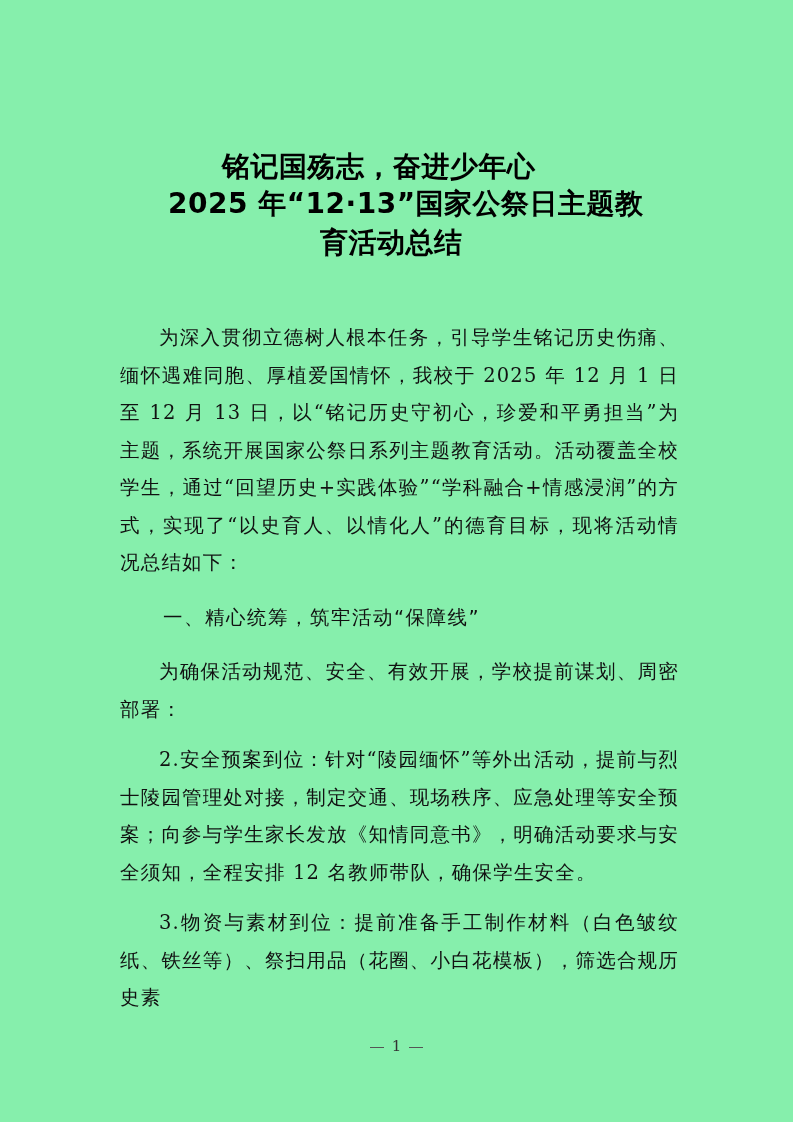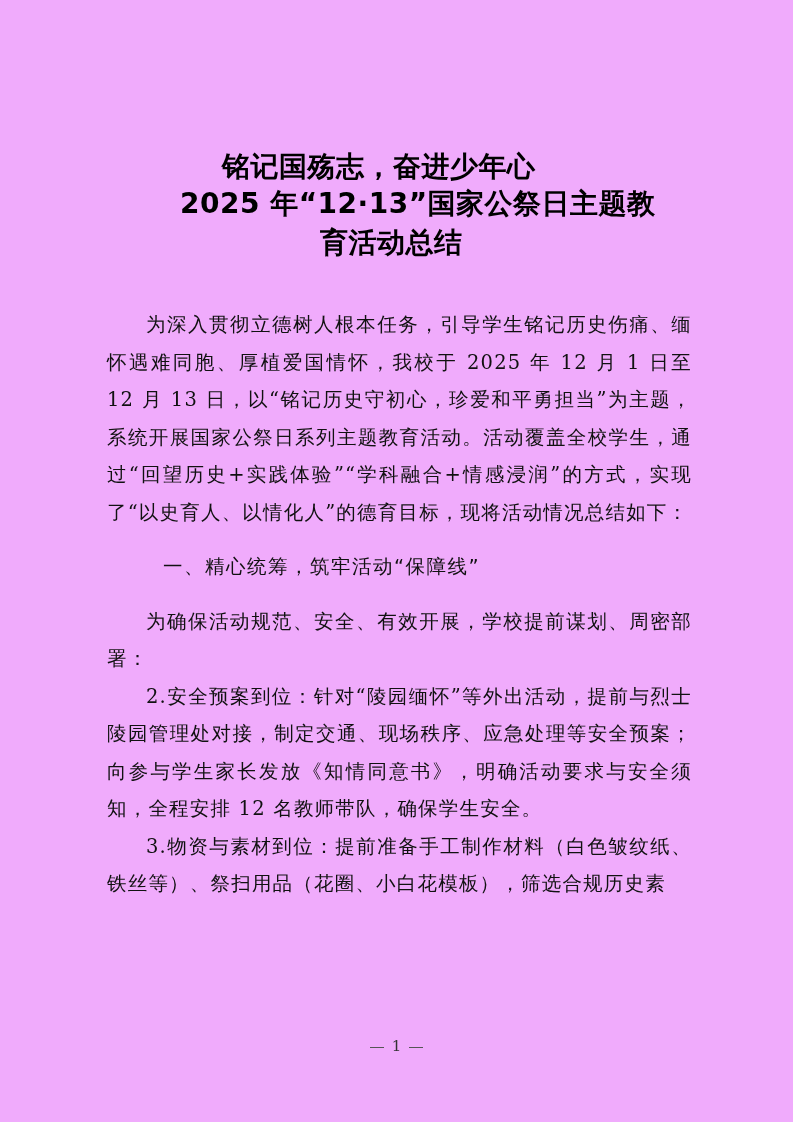--- a/index.html
+++ b/index.html
@@ -13,50 +13,50 @@
       position: relative;
       overflow: hidden;
       color: #111111;
       font-family: "DejaVu Serif", "Liberation Serif", serif;
     }
     .page {
       position: absolute;
       left: 0; top: 0;
       width: 793px;
       height: 1122px;
-      background: #f0abfc;
+      background: #86efac;
     }
     .title-block {
       position: absolute;
       left: 0;
       top: 148px;
       width: 793px;
     }
     .title-line {
       position: absolute;
       white-space: nowrap;
       font-family: "DejaVu Sans", "Liberation Sans", sans-serif;
       font-weight: bold;
       font-size: 28px;
       line-height: 38px;
       color: #000000;
       letter-spacing: 0.5px;
     }
     .title-line.l1 { left: 222px; top: 0px; }
-    .title-line.l2 { left: 180px; top: 37px; }
+    .title-line.l2 { left: 168px; top: 37px; }
     .title-line.l3 { left: 320px; top: 76px; }
 
     .body {
       position: absolute;
       left: 107px;
       top: 306px;
       width: 585px;
     }
     .para {
-      margin: 0;
+      margin: 13px;
       font-size: 19.5px;
       line-height: 37.5px;
       text-align: justify;
       text-justify: inter-character;
       text-indent: 2em;
       letter-spacing: 1.2px;
       color: #111111;
     }
     .heading {
       margin: 17px;

